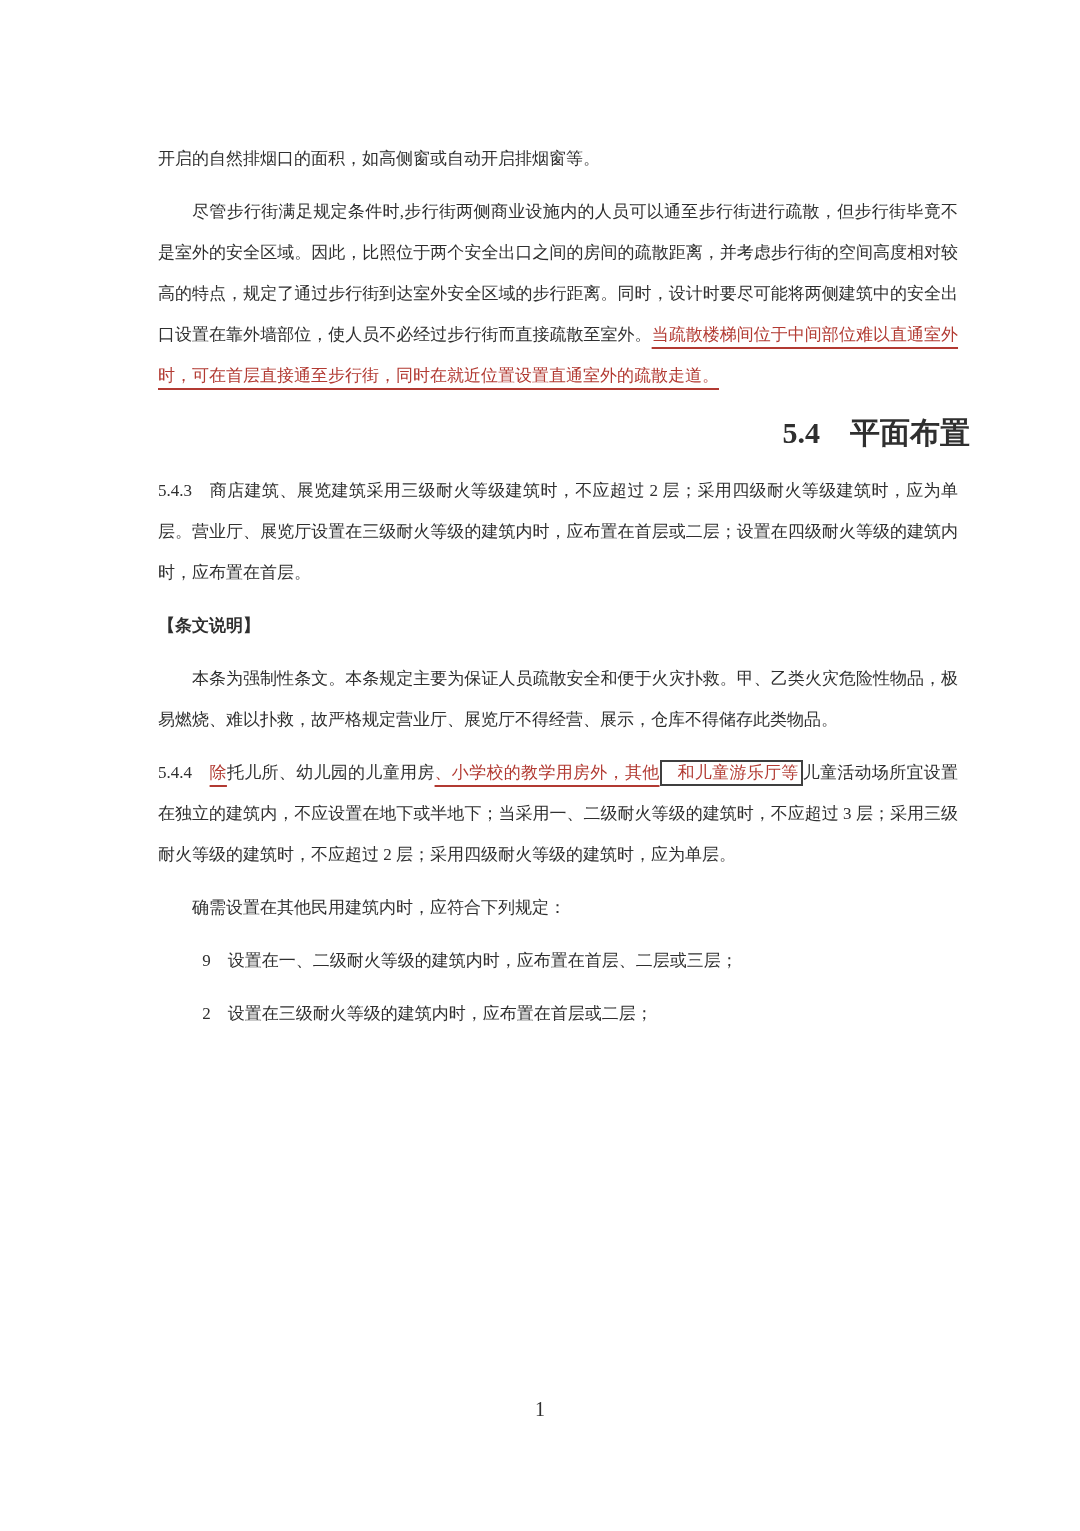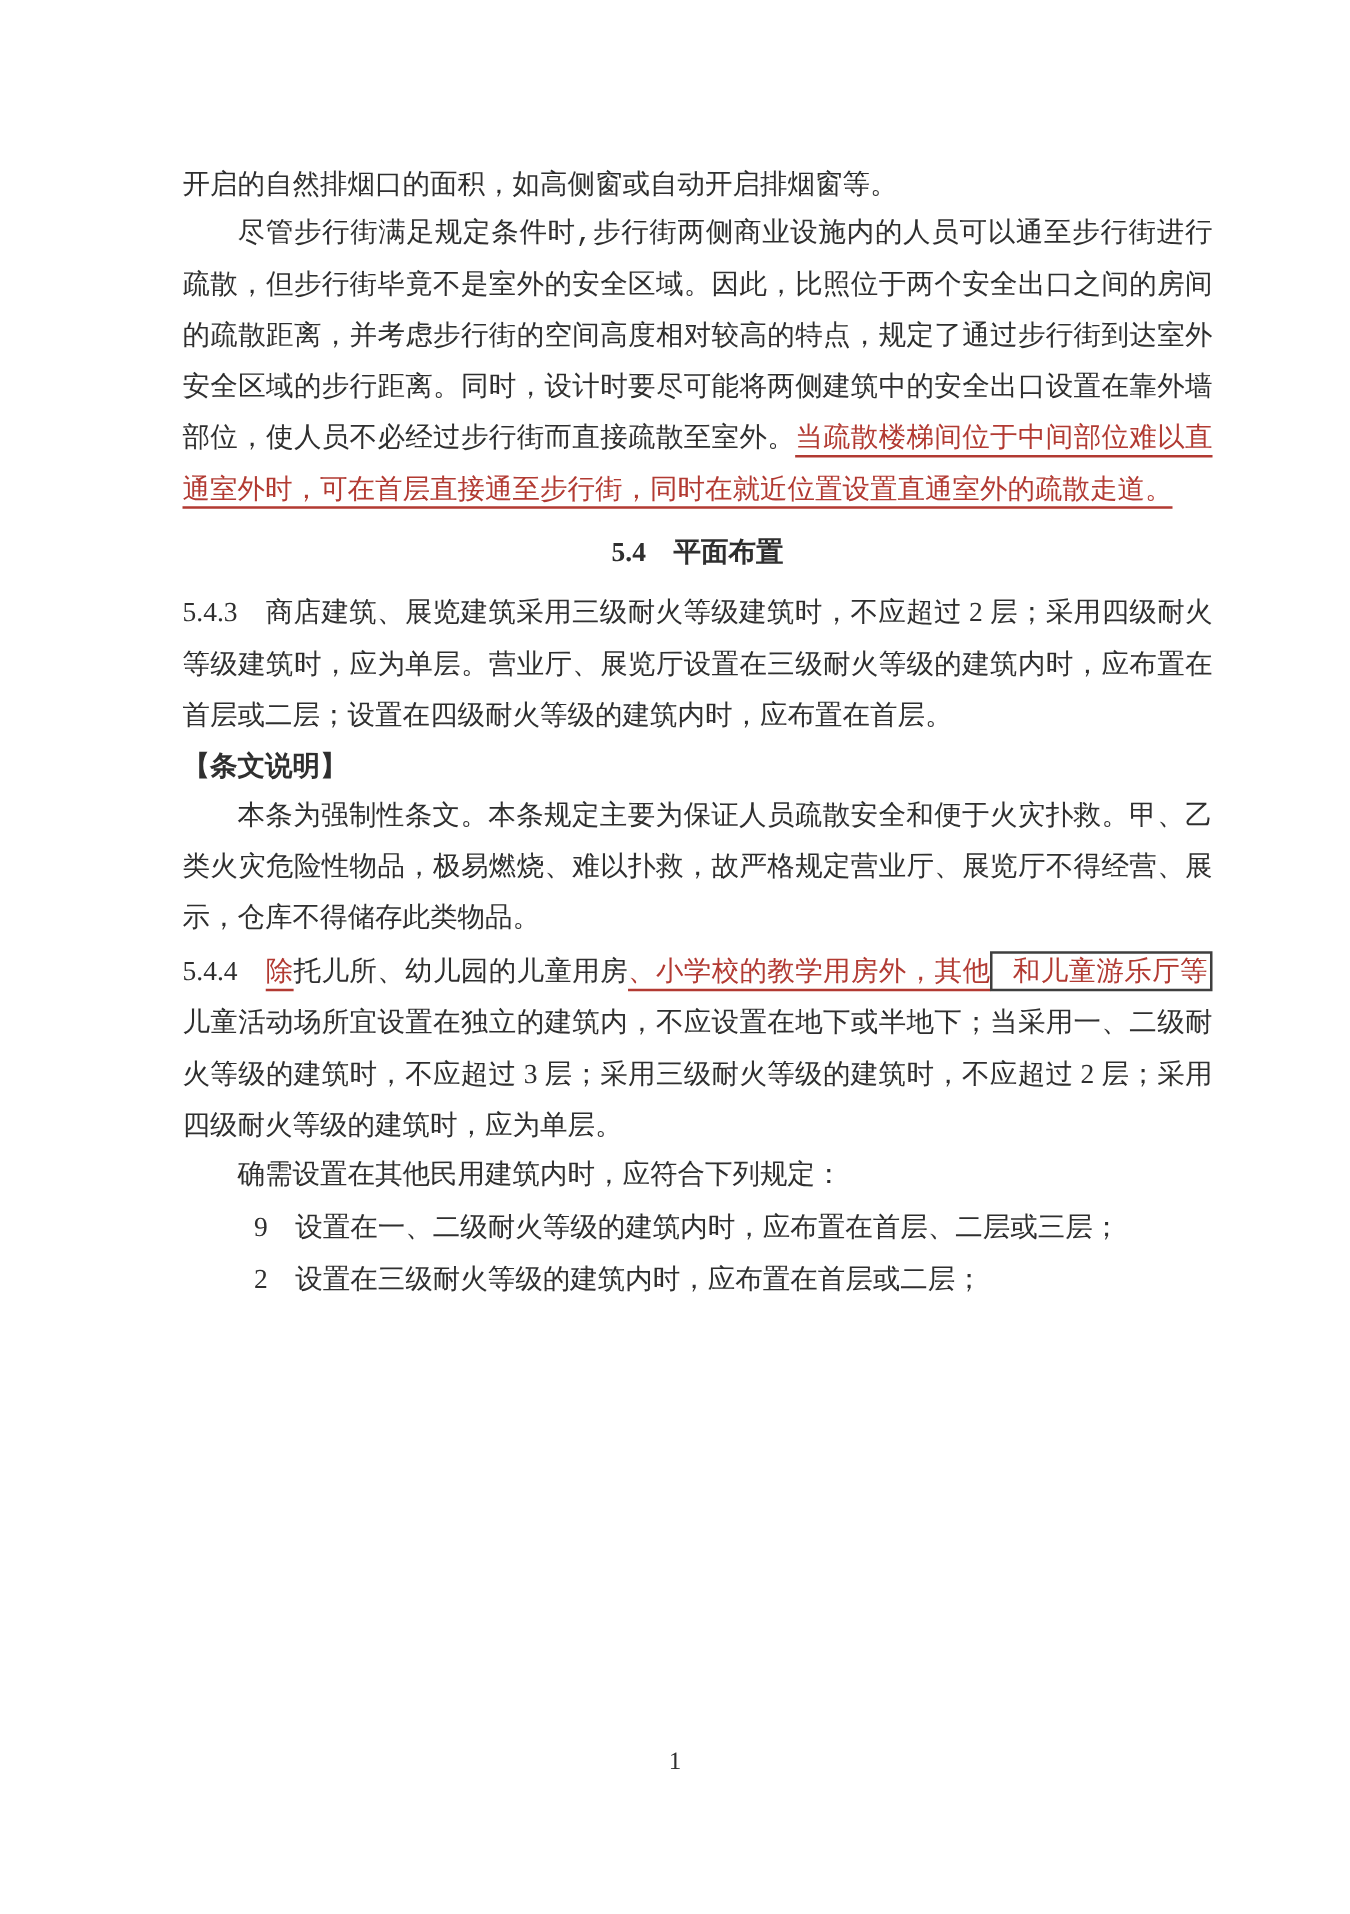--- a/index.html
+++ b/index.html
@@ -15,31 +15,31 @@
     font-family:"Liberation Serif","DejaVu Serif",serif;
     color:var(--text);
     position:relative;
     overflow:hidden;
   }
   .page{position:absolute;inset:0;}
   .content{
     position:absolute;left:146px;top:126px;width:824px;
   }
   .para{
-    margin:0;
-    font-size:22px;
+    margin:12px;
+    font-size:17px;
     line-height:41px;
     text-align:justify;
     color:var(--text);
   }
-  .para.indent{text-indent:2em;font-family:Liberation Mono, monospace;}
+  .para.indent{text-indent:2em;}
   .para.heading{
-    font-size:22px;
+    font-size:30px;
     font-weight:bold;
-    text-align:center;
+    text-align:right;
     line-height:50px;
     margin:4px 0 2px 0;
     text-indent:0;
   }
   .para.list-item{text-indent:2.6em;}
   .run-n{}
   .run-b{font-weight:bold;}
   .run-ru,.run-rub{
     color:var(--red);
     text-decoration:underline;

